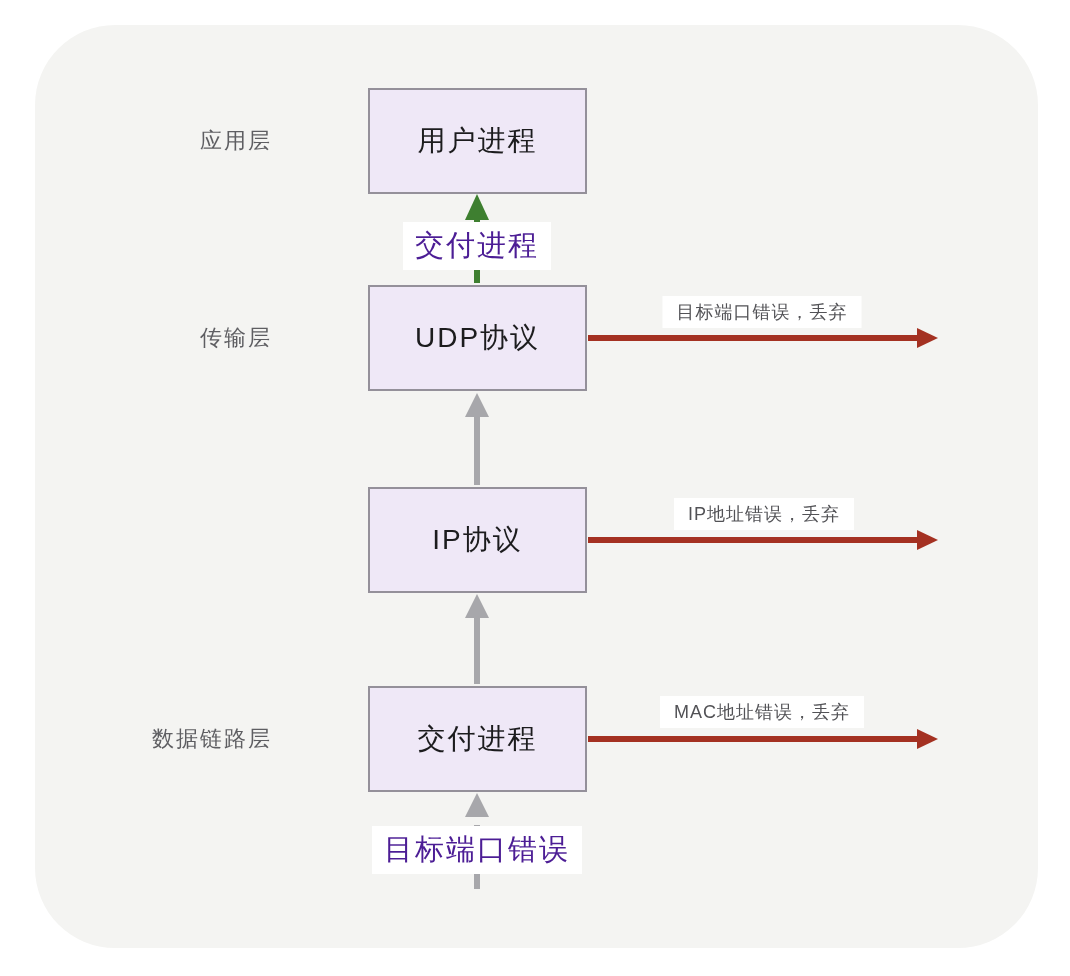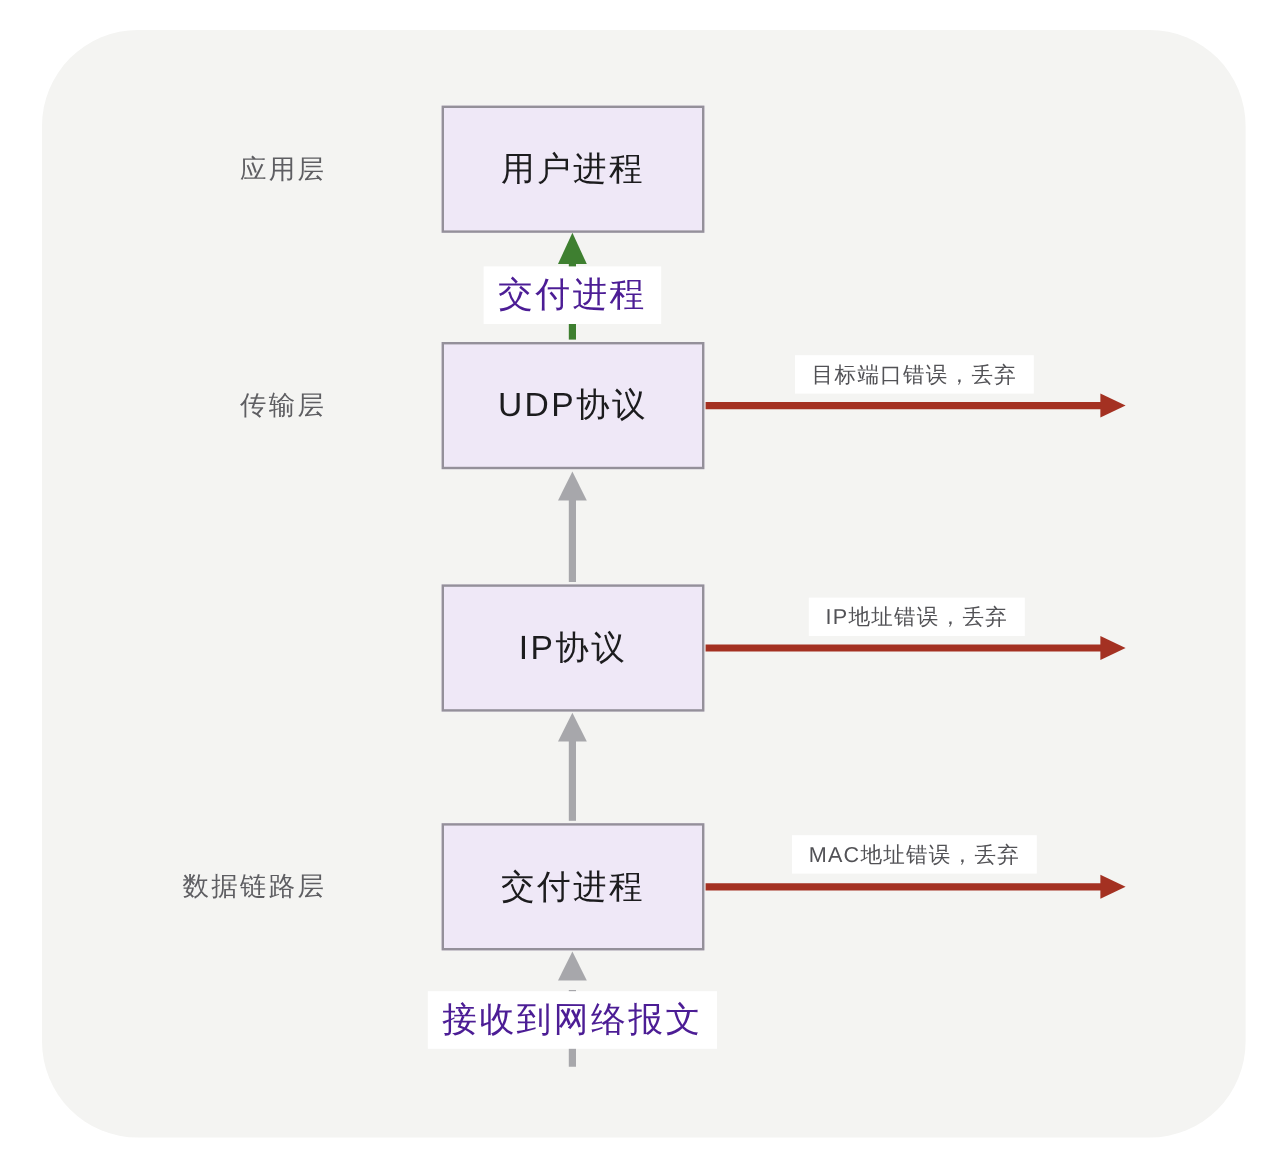--- a/index.html
+++ b/index.html
@@ -114,19 +114,19 @@
   <div class="layer-label" style="top:88px">应用层</div>
   <div class="layer-label" style="top:285px">传输层</div>
   <div class="layer-label" style="top:686px">数据链路层</div>
 
   <div class="node-box" style="top:88px">用户进程</div>
   <div class="node-box" style="top:285px">UDP协议</div>
   <div class="node-box" style="top:487px">IP协议</div>
   <div class="node-box" style="top:686px">交付进程</div>
 
   <div class="flow-label" style="left:477px; top:222px">交付进程</div>
-  <div class="flow-label" style="left:477px; top:826px">接收到网络报文</div>
+  <div class="flow-label" style="left:477px; top:826px">目标端口错误</div>
 
   <div class="discard-label" style="left:762px; top:296px">目标端口错误，丢弃</div>
   <div class="discard-label" style="left:764px; top:498px">IP地址错误，丢弃</div>
   <div class="discard-label" style="left:762px; top:696px">MAC地址错误，丢弃</div>
 
 </div>
 
 </body></html>

